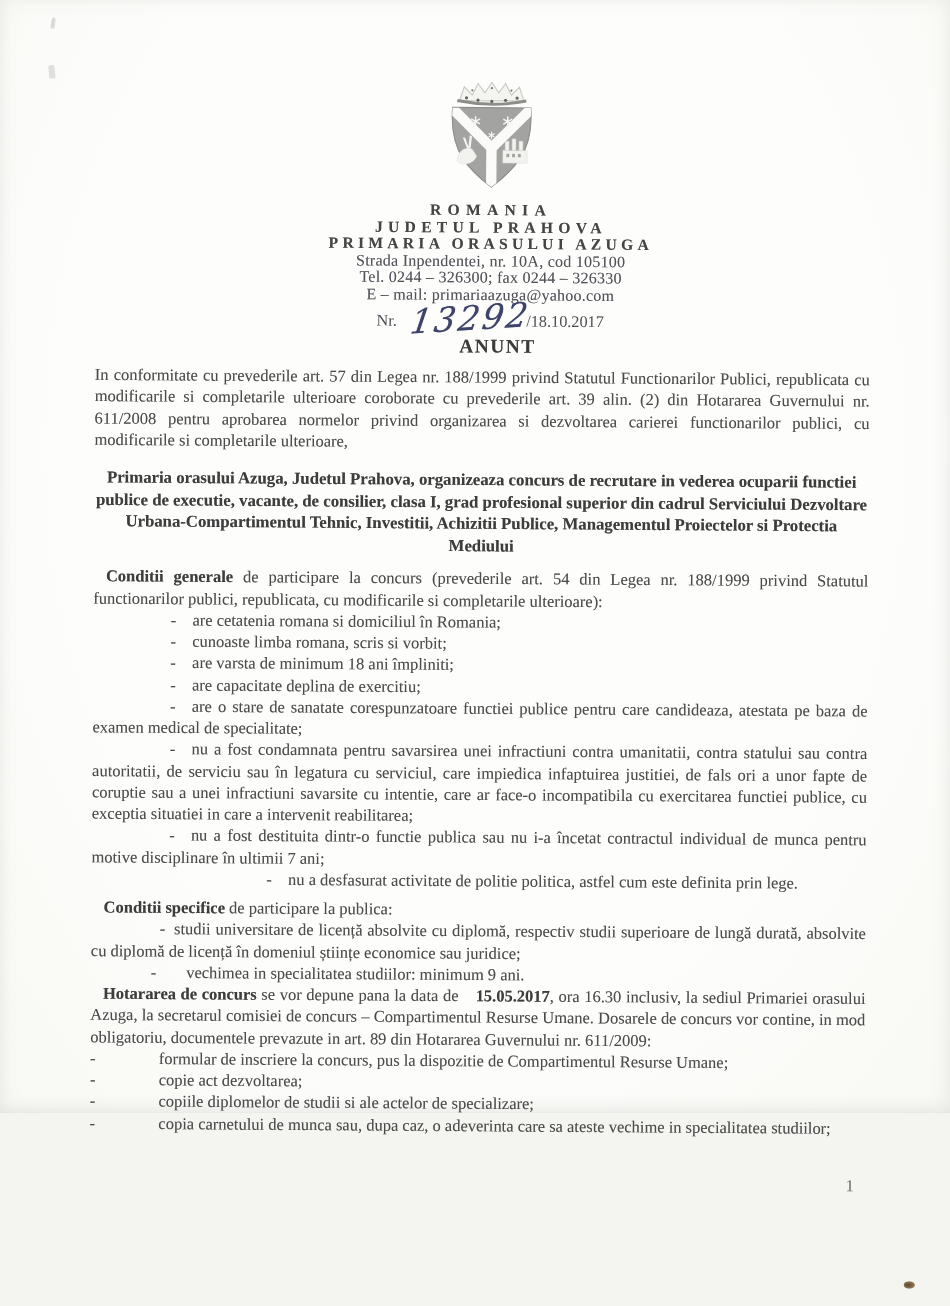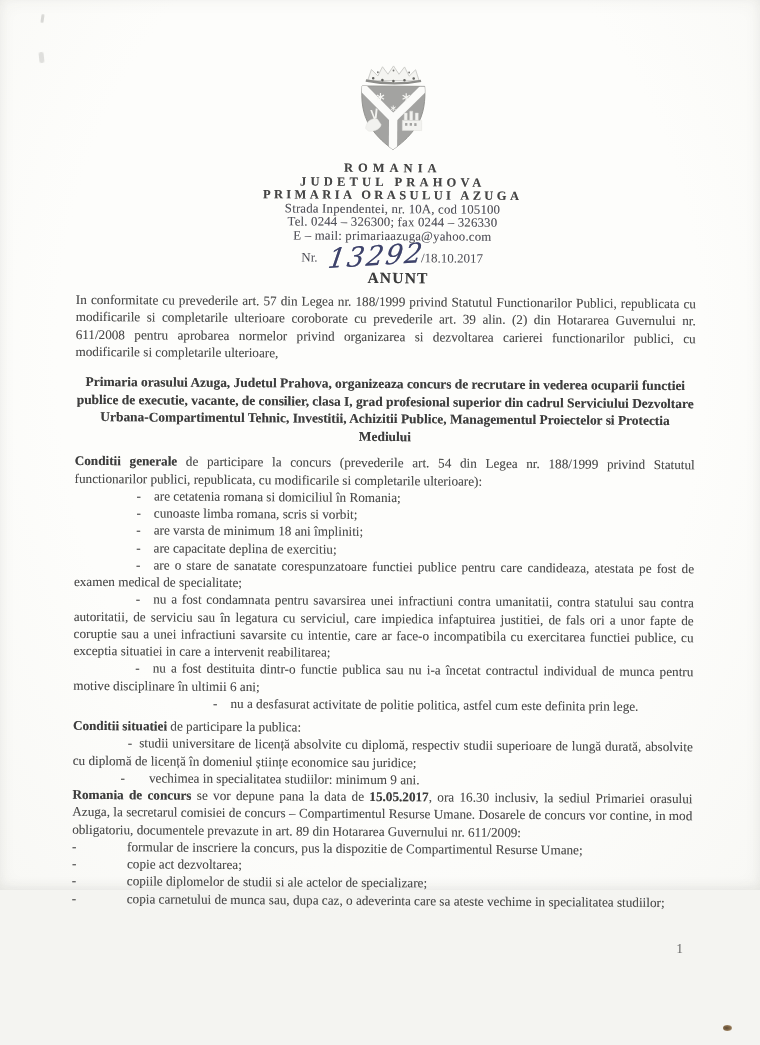--- a/index.html
+++ b/index.html
@@ -56,21 +56,21 @@
     transform:translateX(20px);
     font-weight:bold;font-size:15.5px;letter-spacing:1.2px;color:#3c3c3c;
     text-shadow:0 0 0.5px rgba(60,60,60,0.5);
   }
   
   .doc-body{
     position:absolute;top:293px;left:78px;width:620px;
     font-size:13.2px;line-height:17.25px;color:#4b4b4b;
     text-shadow:0 0 0.5px rgba(75,75,75,0.35);
   }
-  .doc-body b{color:#3d3d3d;text-shadow:0 0 0.5px rgba(60,60,60,0.5);}
+  .doc-body b{color:#3d3d3d;text-shadow:0 0 0.5px rgba(60,60,60,0.5);margin-left:10px;}
   p.para{margin:0;text-align:justify;}
   p.intro{margin-bottom:13px;}
   p.announce{
     margin:0 0 9px 0;text-align:center;font-weight:bold;color:#3d3d3d;
     font-size:13.4px;line-height:17.6px;
     text-shadow:0 0 0.5px rgba(60,60,60,0.5);
   }
   .section{margin:0;}
   .gap-s{height:6px;}
   p.li{margin:0;text-align:justify;text-indent:62px;}
@@ -189,36 +189,36 @@
       <p class="para intro">In conformitate cu prevederile art. 57 din Legea nr. 188/1999 privind Statutul Functionarilor Publici, republicata cu modificarile si completarile ulterioare coroborate cu prevederile art. 39 alin. (2) din Hotararea Guvernului nr. 611/2008 pentru aprobarea normelor privind organizarea si dezvoltarea carierei functionarilor publici, cu modificarile si completarile ulterioare,</p>
 
       <p class="announce">Primaria orasului Azuga, Judetul Prahova, organizeaza concurs de recrutare in vederea ocuparii functiei publice de executie, vacante, de consilier, clasa I, grad profesional superior din cadrul Serviciului Dezvoltare Urbana-Compartimentul Tehnic, Investitii, Achizitii Publice, Managementul Proiectelor si Protectia Mediului</p>
 
       <div class="section">
         <p class="para"><b>Conditii generale</b><span> de participare la concurs (prevederile art. 54 din Legea nr. 188/1999 privind Statutul functionarilor publici, republicata, cu modificarile si completarile ulterioare):</span></p>
         <p class="li"><span class="dash">-</span><span>are cetatenia romana si domiciliul în Romania;</span></p>
         <p class="li"><span class="dash">-</span><span>cunoaste limba romana, scris si vorbit;</span></p>
         <p class="li"><span class="dash">-</span><span>are varsta de minimum 18 ani împliniti;</span></p>
         <p class="li"><span class="dash">-</span><span>are capacitate deplina de exercitiu;</span></p>
-        <p class="li"><span class="dash">-</span><span>are o stare de sanatate corespunzatoare functiei publice pentru care candideaza, atestata pe fost de examen medical de specialitate;</span></p>
+        <p class="li"><span class="dash">-</span><span>are o stare de sanatate corespunzatoare functiei publice pentru care candideaza, atestata pe baza de examen medical de specialitate;</span></p>
         <p class="li"><span class="dash">-</span><span>nu a fost condamnata pentru savarsirea unei infractiuni contra umanitatii, contra statului sau contra autoritatii, de serviciu sau în legatura cu serviciul, care impiedica infaptuirea justitiei, de fals ori a unor fapte de coruptie sau a unei infractiuni savarsite cu intentie, care ar face-o incompatibila cu exercitarea functiei publice, cu exceptia situatiei in care a intervenit reabilitarea;</span></p>
-        <p class="li"><span class="dash">-</span><span>nu a fost destituita dintr-o functie publica sau nu i-a încetat contractul individual de munca pentru motive disciplinare în ultimii 6 ani;</span></p>
+        <p class="li"><span class="dash">-</span><span>nu a fost destituita dintr-o functie publica sau nu i-a încetat contractul individual de munca pentru motive disciplinare în ultimii 7 ani;</span></p>
         <p class="li deep"><span class="dash">-</span><span>nu a desfasurat activitate de politie politica, astfel cum este definita prin lege.</span></p>
       </div>
 
       <div class="gap-s"></div>
 
       <div class="section">
-        <p class="para"><b>Conditii situatiei</b><span> de participare la publica:</span></p>
+        <p class="para"><b>Conditii specifice</b><span> de participare la publica:</span></p>
         <p class="li spec1"><span class="dash">-</span><span>studii universitare de licență absolvite cu diplomă, respectiv studii superioare de lungă durată, absolvite cu diplomă de licență în domeniul științe economice sau juridice;</span></p>
         <p class="li spec2"><span class="dash">-</span><span>vechimea in specialitatea studiilor: minimum 9 ani.</span></p>
       </div>
 
       <div class="section">
-        <p class="para"><b>Romania de concurs</b><span> se vor depune pana la data de </span><b>15.05.2017</b><span>, ora 16.30 inclusiv, la sediul Primariei orasului Azuga, la secretarul comisiei de concurs – Compartimentul Resurse Umane. Dosarele de concurs vor contine, in mod obligatoriu, documentele prevazute in art. 89 din Hotararea Guvernului nr. 611/2009:</span></p>
+        <p class="para"><b>Hotararea de concurs</b><span> se vor depune pana la data de </span><b>15.05.2017</b><span>, ora 16.30 inclusiv, la sediul Primariei orasului Azuga, la secretarul comisiei de concurs – Compartimentul Resurse Umane. Dosarele de concurs vor contine, in mod obligatoriu, documentele prevazute in art. 89 din Hotararea Guvernului nr. 611/2009:</span></p>
         <p class="li doc"><span class="dash">-</span><span>formular de inscriere la concurs, pus la dispozitie de Compartimentul Resurse Umane;</span></p>
         <p class="li doc"><span class="dash">-</span><span>copie act dezvoltarea;</span></p>
         <p class="li doc"><span class="dash">-</span><span>copiile diplomelor de studii si ale actelor de specializare;</span></p>
         <p class="li doc"><span class="dash">-</span><span>copia carnetului de munca sau, dupa caz, o adeverinta care sa ateste vechime in specialitatea studiilor;</span></p>
       </div>
 
     </div>
 
     <div class="page-number">1</div>
 

